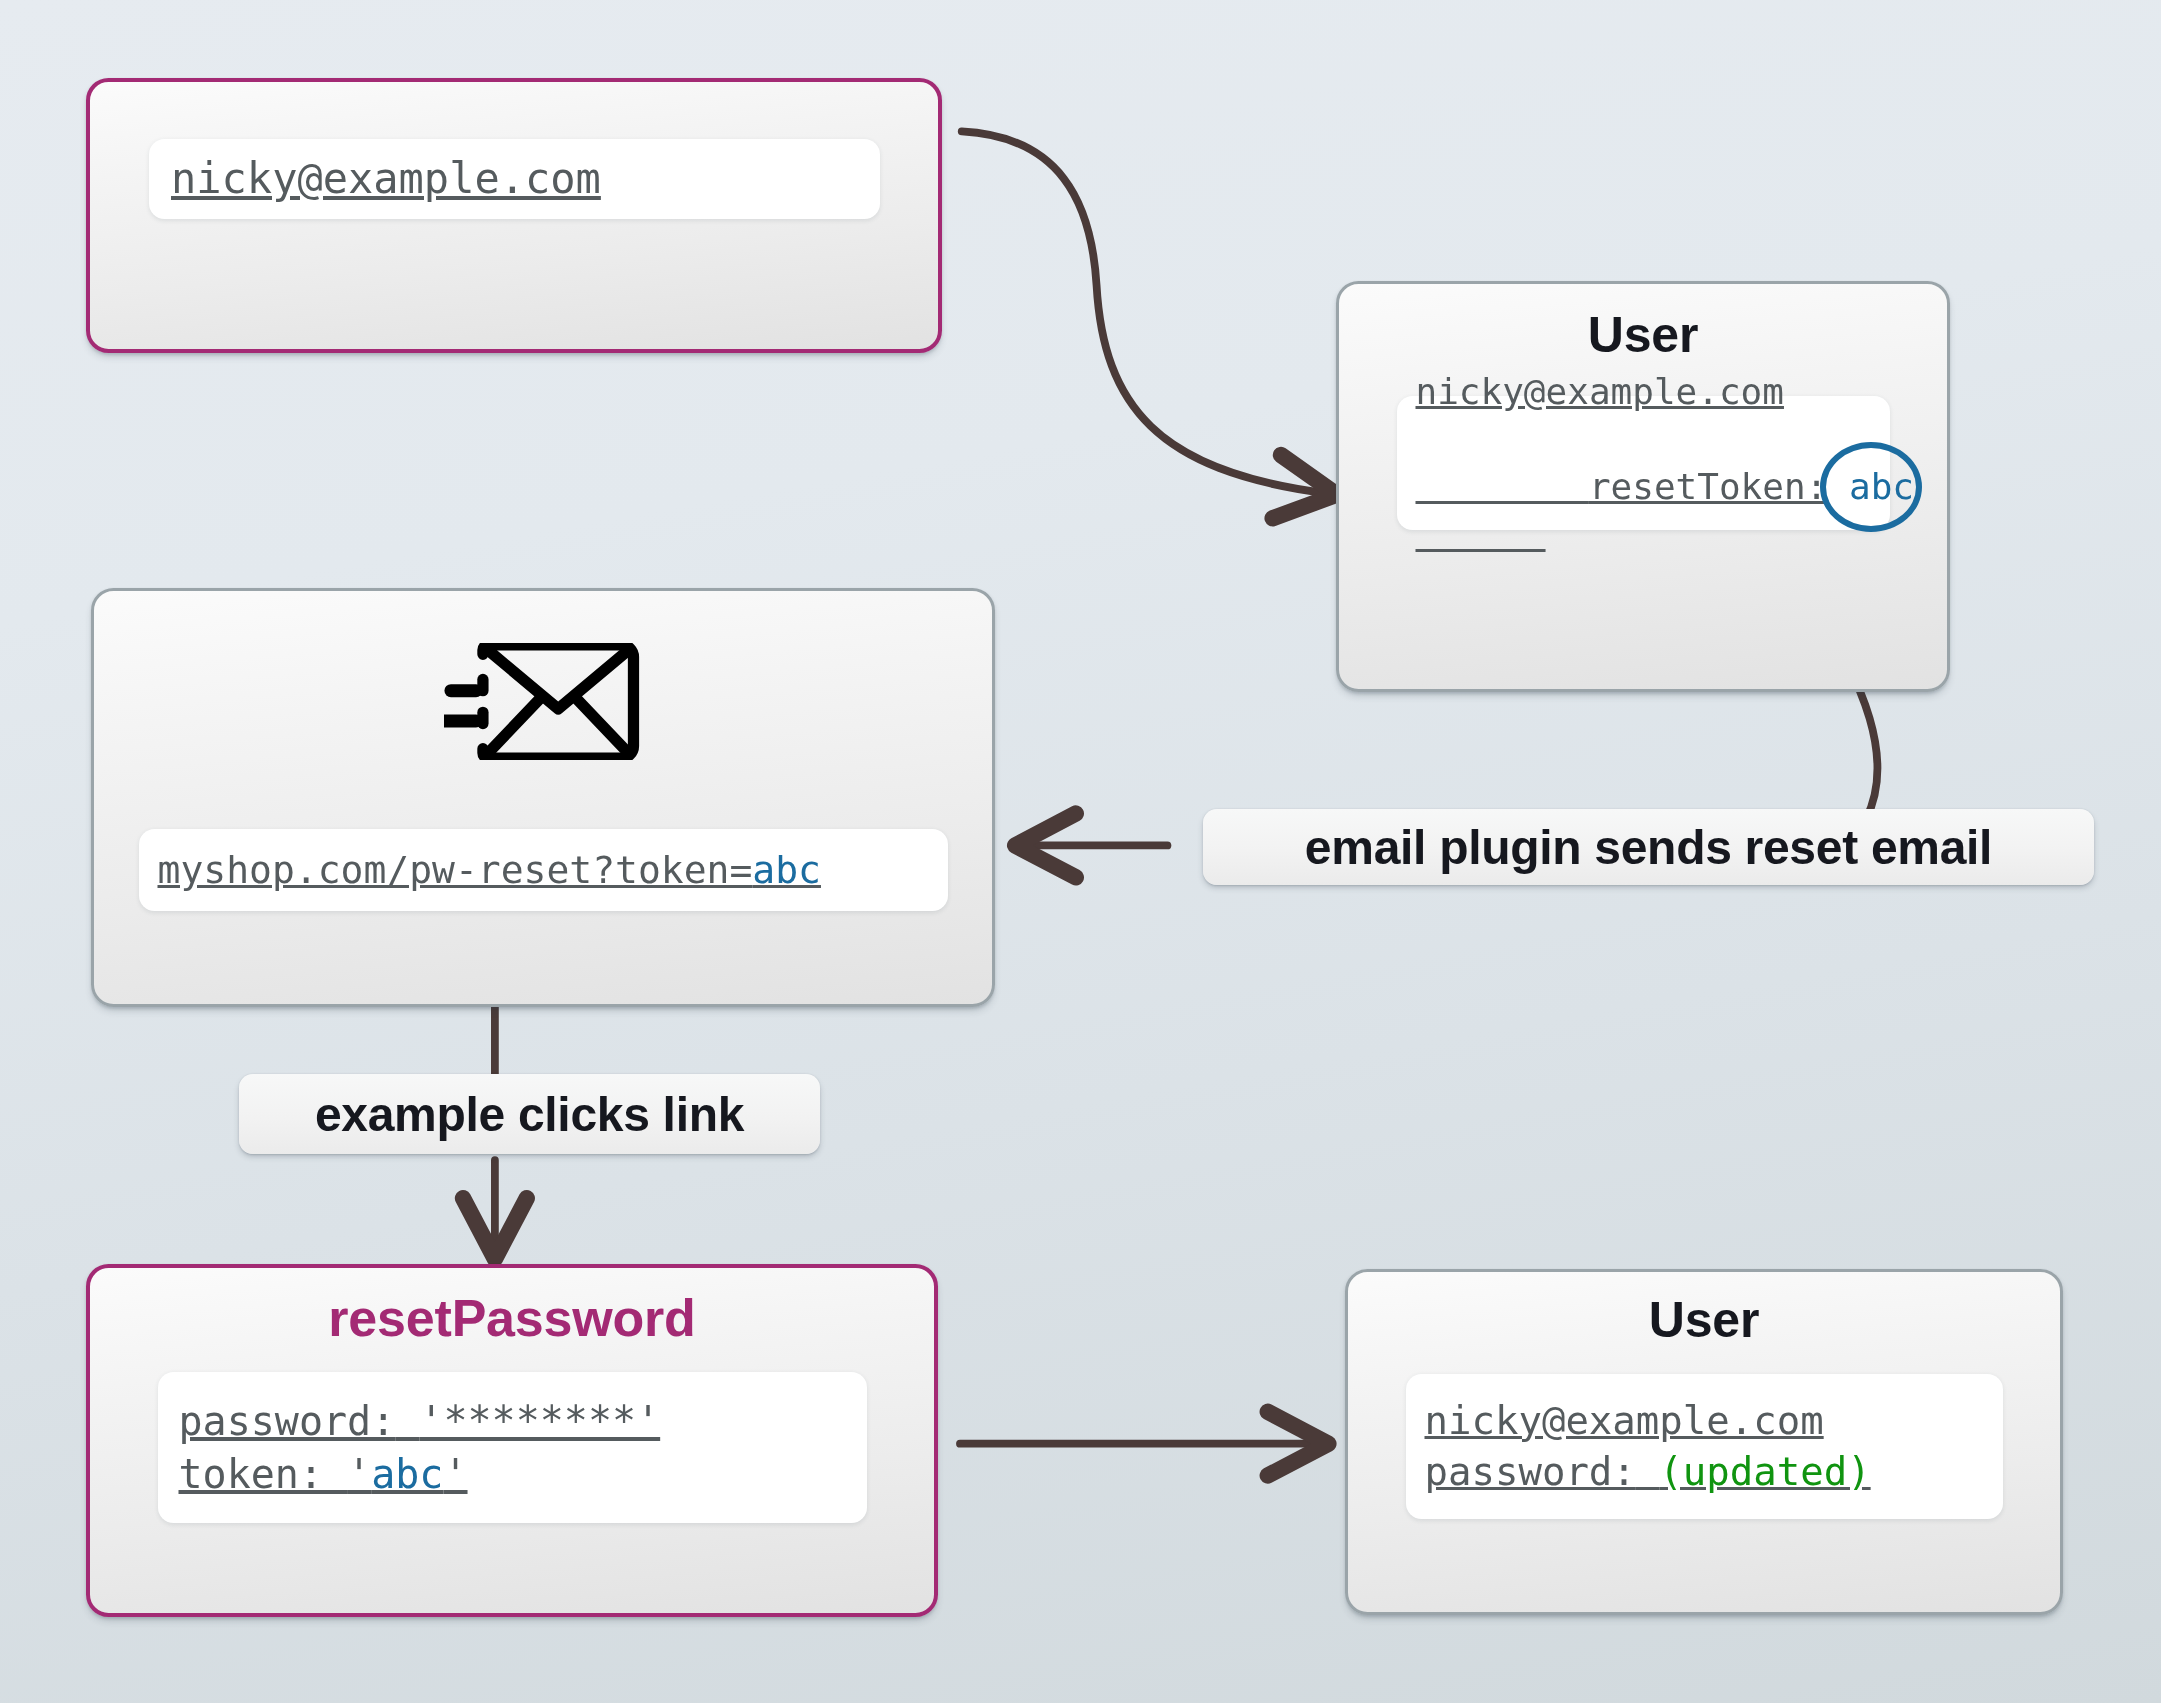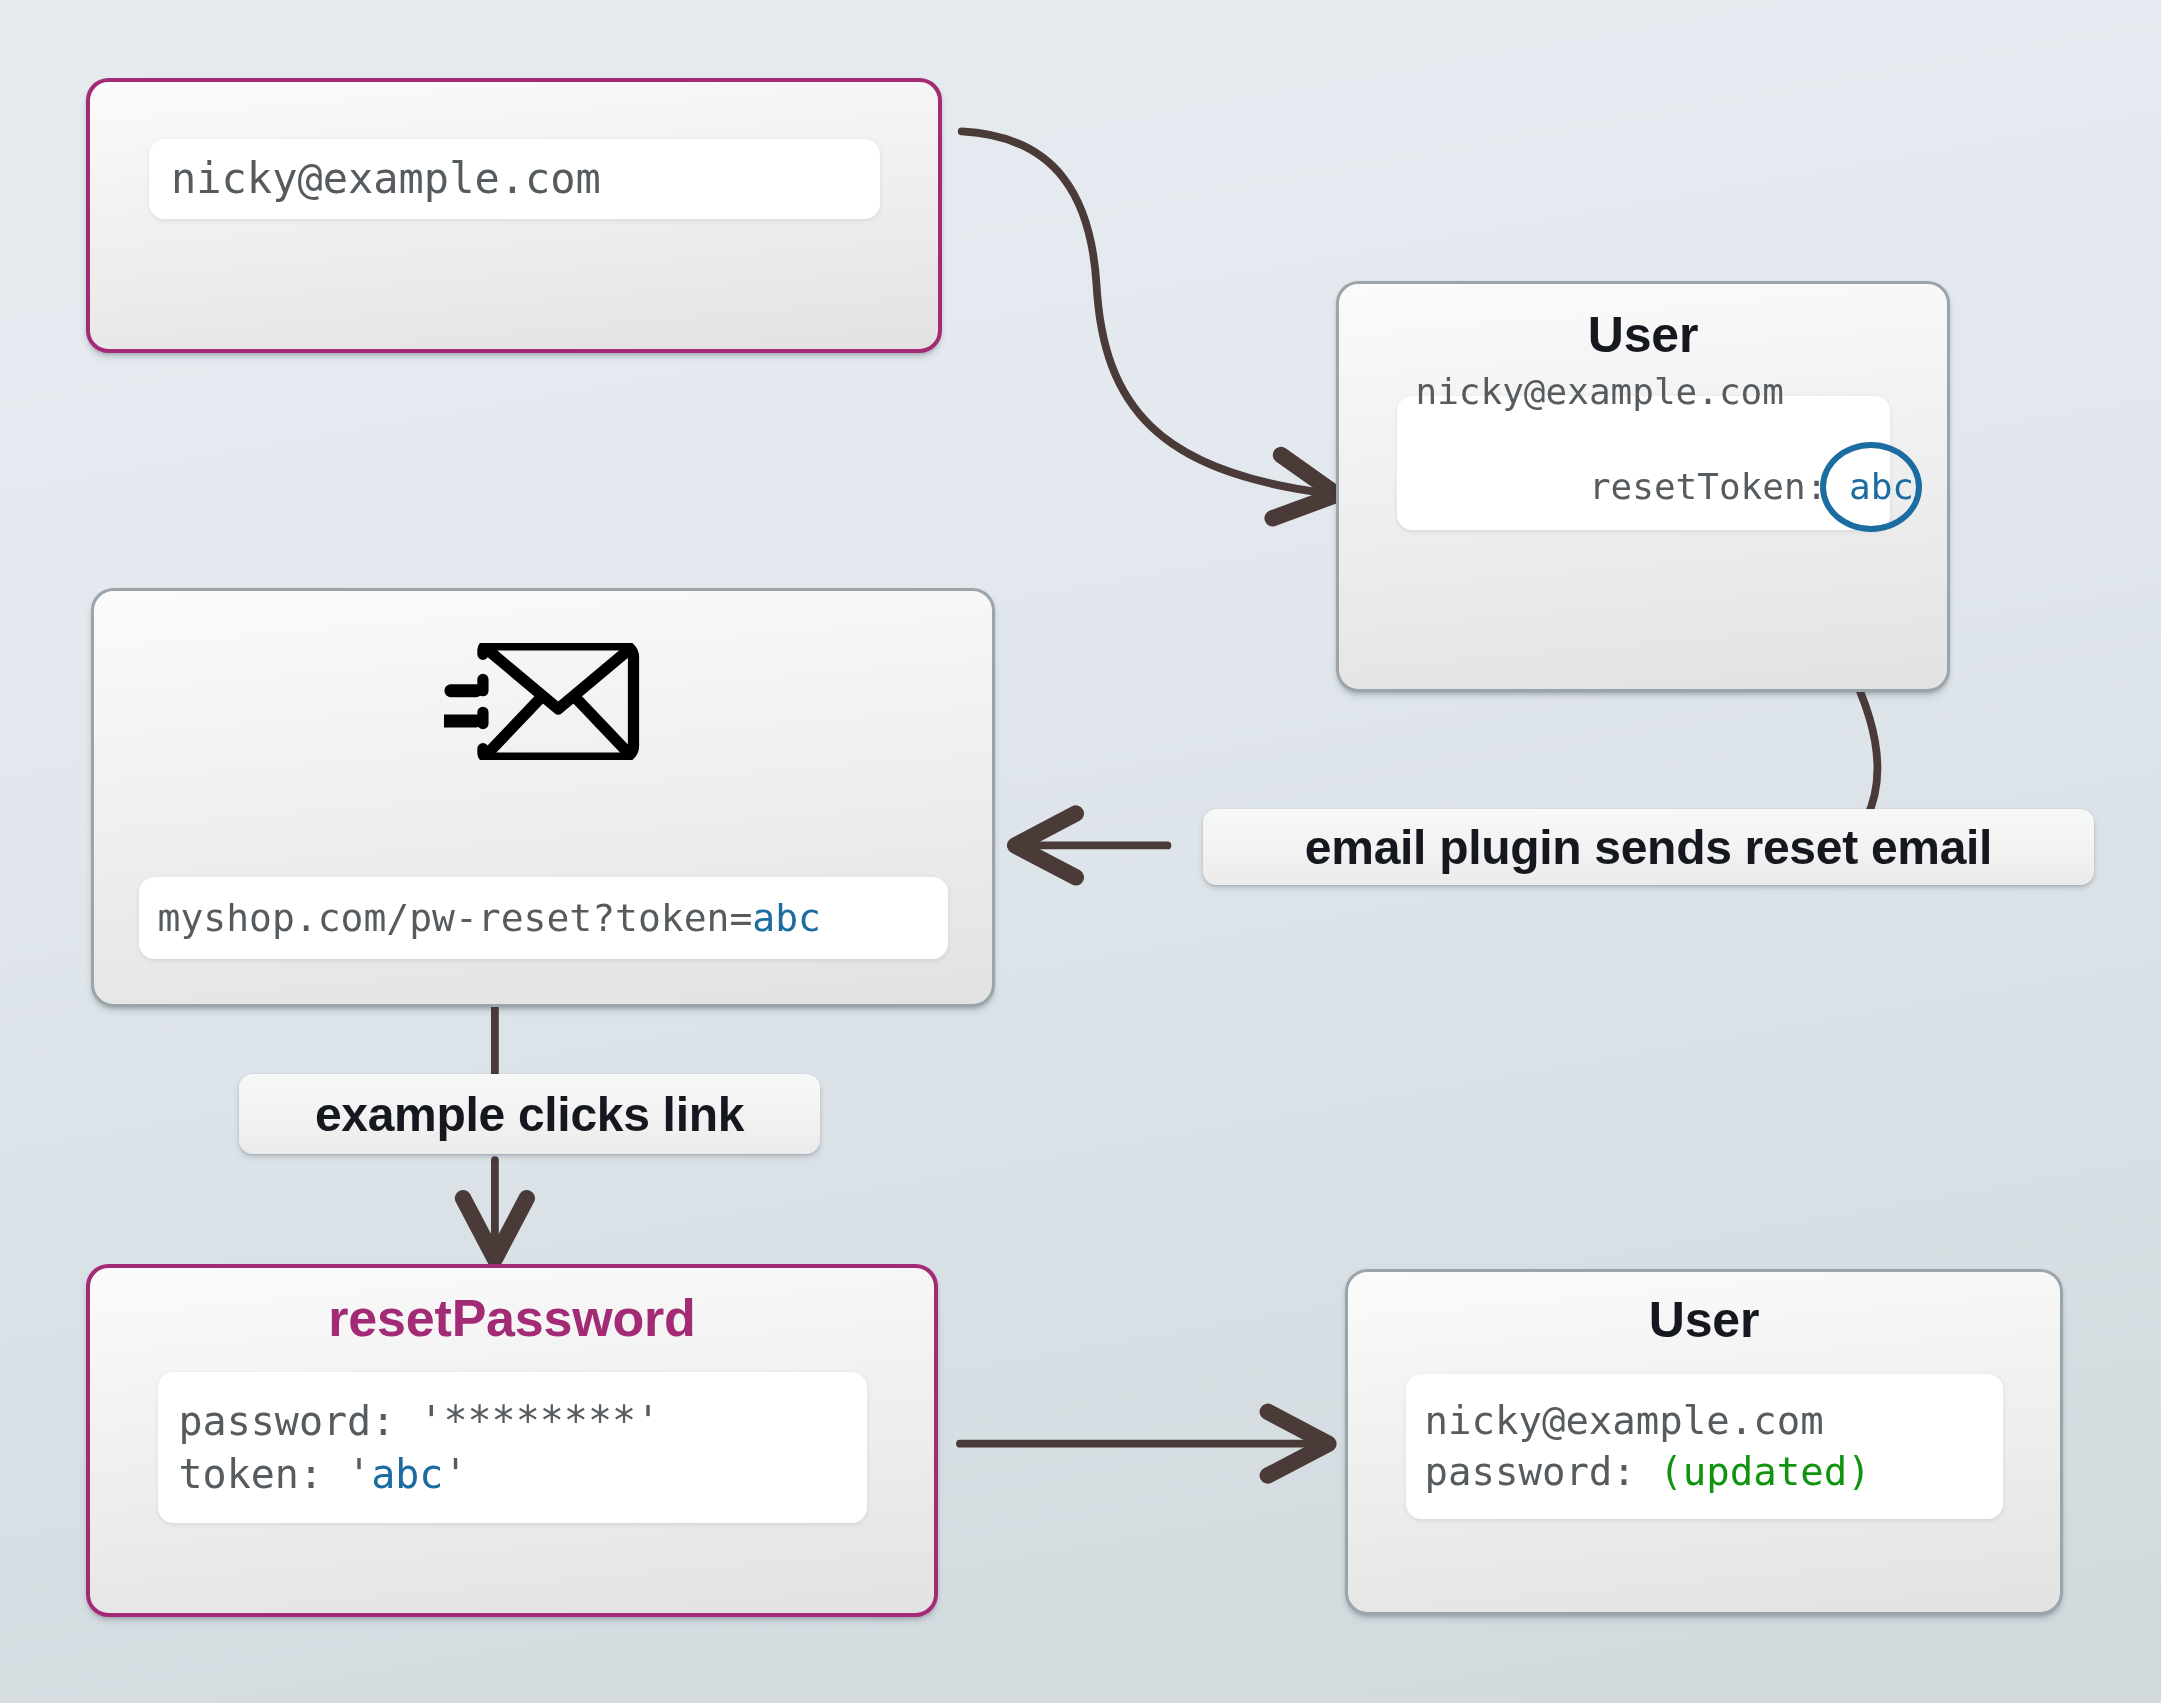--- a/index.html
+++ b/index.html
@@ -34,21 +34,21 @@
   .title-dark{color:#16181f;font-size:50px;}
 
   
   .panel{
     background:#fff;
     border-radius:15.6px;
     box-sizing:border-box;
     font-family:"DejaVu Sans Mono","Liberation Mono",monospace;
     color:#555b5e;
     box-shadow:0 1.7px 4.3px rgba(40,55,70,.10);
-    display:flex;flex-direction:column;justify-content:center;
+    display:flex;flex-direction:column;justify-content:center;text-decoration:underline;
   }
   .panel .line{white-space:pre;line-height:1.32;}
   .blue{color:#1b6ca0;}
   .green{color:#109410;}
 
   
   .edge-label{
     position:absolute;
     background:linear-gradient(180deg,#f7f8f8 0%,#f2f2f2 55%,#ebebeb 100%);
     border-radius:14px;
@@ -110,21 +110,21 @@
   <div class="node gray" style="left:1336px;top:281px;width:614px;height:411px;padding:26px 0 0 0;">
     <div class="node-title title-dark">User</div>
     <div class="panel" style="width:493px;height:134px;margin-top:36px;padding:0 19px;font-size:36px;">
       <div class="line">nicky@example.com</div>
       <div class="line">
         <span>resetToken:</span><span class="circle-wrap">&nbsp;<span class="tok blue">abc</span><span class="ring"></span></span>
       </div>
     </div>
   </div>
 
-  <div class="node gray" style="left:91px;top:588px;width:904px;height:419px;padding:0;align-items:center;justify-content:flex-start;gap:48px;">
+  <div class="node gray" style="left:91px;top:588px;width:904px;height:419px;padding:0;align-items:center;justify-content:flex-start;">
 
     <div style="margin-top:52px;width:199px;height:117px;">
       <svg class="env-icon" viewBox="0 0 230 135" width="199" height="117">
 
         <path d="M45,13 L45,8 A6,6 0 0 1 51,2 L205,2 A14,14 0 0 1 219,16
                  L219,119 A14,14 0 0 1 205,133 L51,133 A6,6 0 0 1 45,127 L45,122" fill="none" stroke="#000" stroke-width="13" stroke-linecap="round" stroke-linejoin="round"></path>
         <path d="M45,42 L45,55" fill="none" stroke="#000" stroke-width="13" stroke-linecap="round"></path>
         <path d="M45,80 L45,93" fill="none" stroke="#000" stroke-width="13" stroke-linecap="round"></path>
 
         <path d="M52,9 L132,76 L212,9" fill="none" stroke="#000" stroke-width="13" stroke-linecap="round" stroke-linejoin="round"></path>

